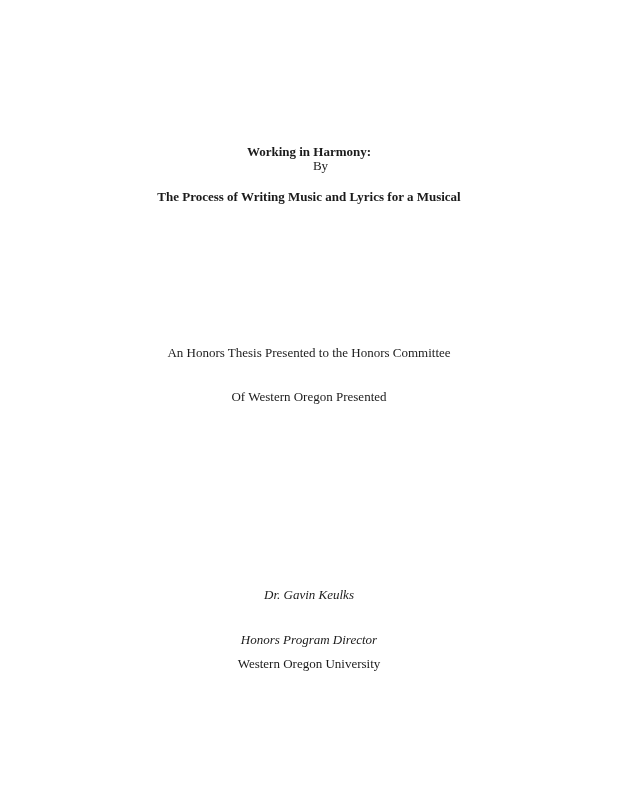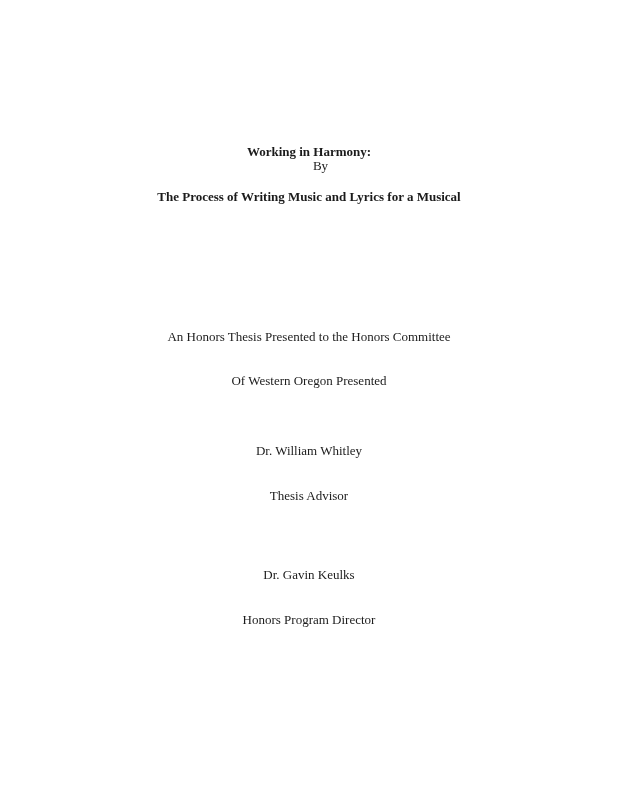--- a/index.html
+++ b/index.html
@@ -22,49 +22,46 @@
     right: 0;
     text-align: center;
     font-size: 13px;
     line-height: 15px;
     white-space: pre;
   }
   .bold { font-weight: bold; }
   .title-block   { top: 114px; }
   .by-block      { top: 158px; margin-left: 23px; }
   .author-block  { top: 186px; }
-  .committee-block { top: 301px; line-height: 14.5px; }
+  .committee-block { top: 317px; line-height: 14.5px; }
   .advisor-block   { top: 413px; }
-  .director-block  { top: 537px; }
+  .director-block  { top: 557px; font-style: italic; }
   .closing-block   { top: 626px; }
 </style>
 </head>
 <body>
 
 <div class="page">
 
   <div class="block title-block bold">
     <div>Working in Harmony:</div>
     <div>The Process of Writing Music and Lyrics for a Musical</div>
   </div>
 
   <div class="block by-block">By</div>
 
 
   <div class="block committee-block">
     <div>An Honors Thesis Presented to the Honors Committee</div>
     <div>Of Western Oregon Presented</div>
   </div>
 
-  <div class="block advisor-block">
-    <div>Dr. William Whitley</div>
-    <div>Thesis Advisor</div>
-  </div>
 
   <div class="block director-block">
     <div>Dr. Gavin Keulks</div>
     <div>Honors Program Director</div>
   </div>
 
   <div class="block closing-block">
+    <div>Western Oregon University</div>
   </div>
 
 </div>
 
 </body></html>

